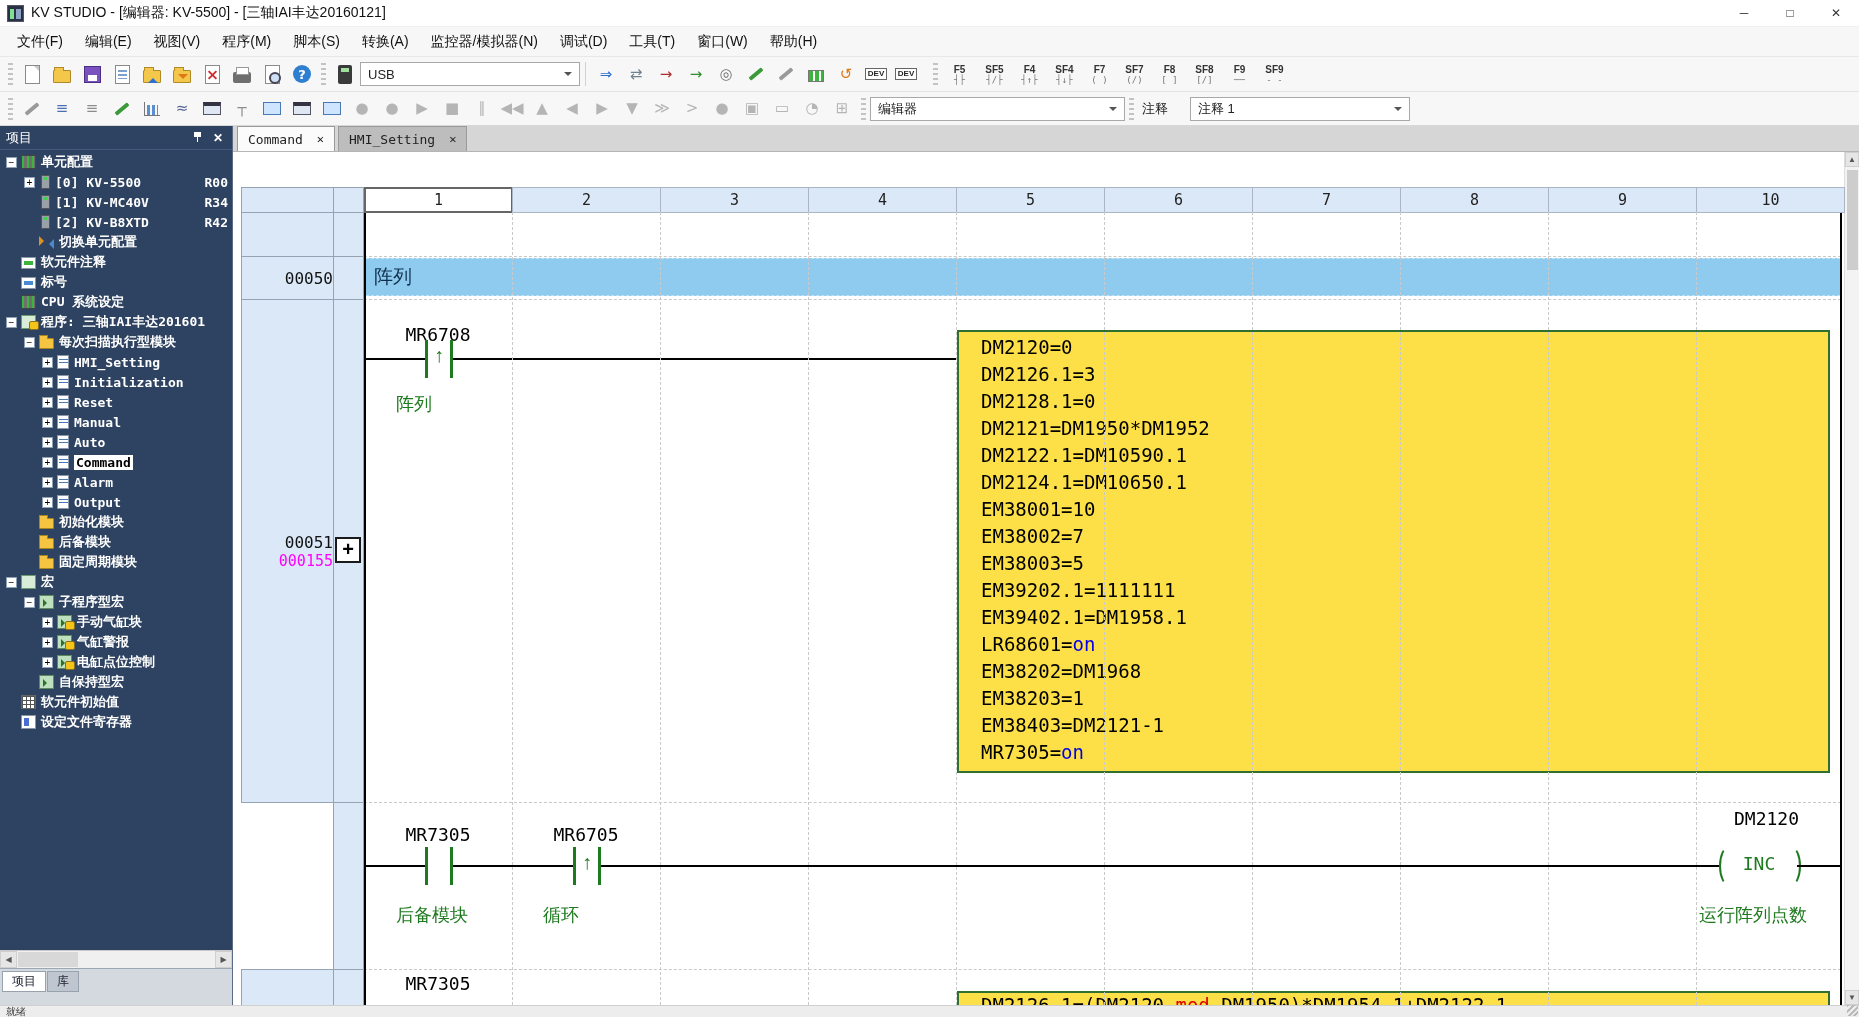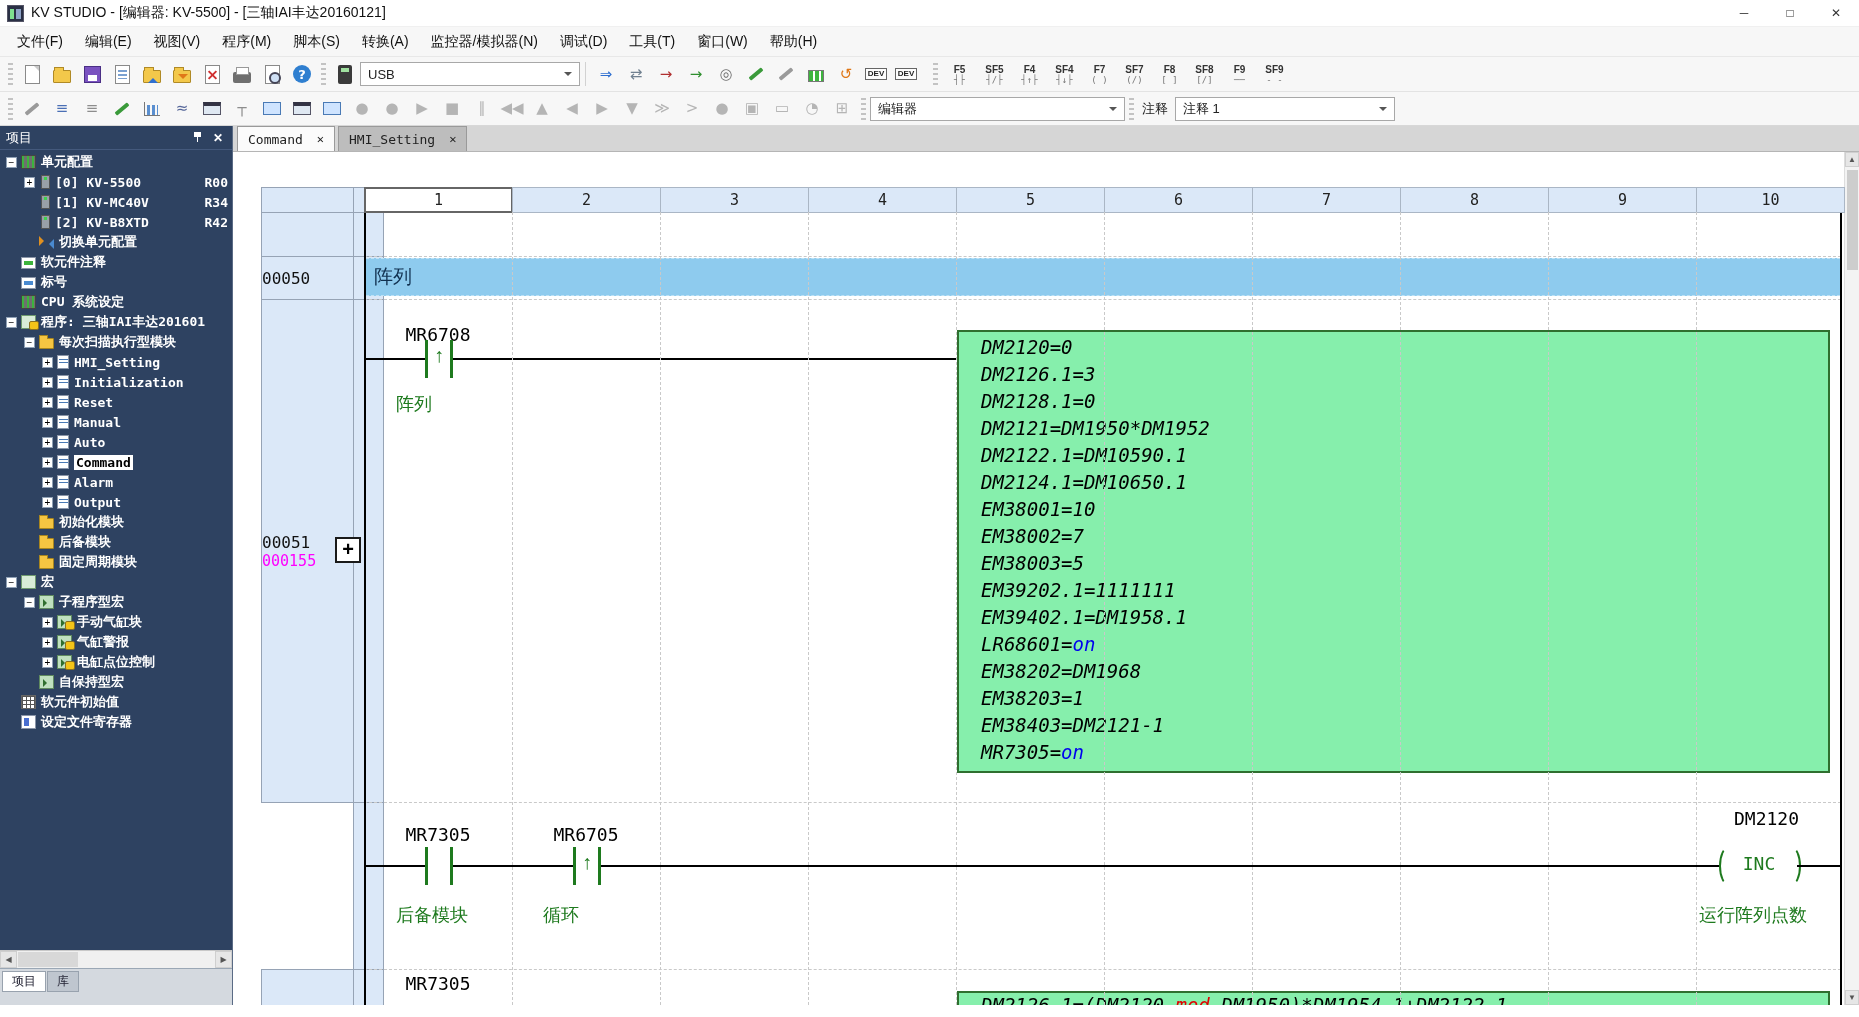--- a/index.html
+++ b/index.html
@@ -34,21 +34,21 @@
   .vsep { width:1px; height:24px; background:#d2d2d2; margin:0 5px; }
   .tbtn { width:28px; height:28px; margin:0 1px; display:flex; align-items:center; justify-content:center; border-radius:3px; }
   .tgl { font-family:"DejaVu Sans", sans-serif; font-size:15px; line-height:1; }
   .combo { height:24px; background:#fff; border:1px solid #a8a8a8; display:flex; align-items:center;
     font-size:13px; color:#222; padding-left:7px; position:relative; }
   .combo .car { position:absolute; right:7px; top:9px; width:0; height:0;
     border:4px solid transparent; border-top-color:#555; }
   .fk { width:33px; height:28px; margin:0 1px; display:flex; flex-direction:column; align-items:center;
     justify-content:center; font-weight:bold; font-size:10px; color:#333; }
   .fk .g { font-weight:normal; font-family:"DejaVu Sans Mono", monospace; font-size:9px; color:#777; }
-  .tb-label { font-size:13px; color:#222; margin:0 7px 0 4px; }
+  .tb-label { font-size:13px; color:#222; margin:0 22px 0 4px; }
 
   
   .tbi { display:inline-block; }
   .k-page { width:15px; height:19px; background:#fff; border:1px solid #8a8a8a; position:relative; }
   .k-page::after { content:""; position:absolute; right:0; top:0; border-style:solid; border-width:0 5px 5px 0;
     border-color:transparent #c9c9c9 transparent transparent; }
   .k-folder { width:18px; height:13px; background:#f3c84a; border:1px solid #b08a26; border-radius:1px; position:relative; margin-top:5px; }
   .k-folder::before { content:""; position:absolute; left:0; top:-4px; width:8px; height:3px; background:#f3c84a; border:1px solid #b08a26; border-bottom:none; }
   .k-folder-up::after { content:""; position:absolute; right:2px; top:2px; width:0; height:0;
     border:5px solid transparent; border-bottom-color:#2f6fd0; }
@@ -151,21 +151,21 @@
     border-bottom:1px solid #b5b5b5; display:flex; align-items:flex-end; padding-left:4px; }
   .dtab { height:25px; display:flex; align-items:center; padding:0 10px;
     font-family:"DejaVu Sans Mono",monospace; font-size:13px; color:#222;
     background:#bdbdbd; border:1px solid #9a9a9a; border-bottom:none; margin-right:3px; }
   .dtab.active { background:#fbfbfb; }
   .dtab .x { margin-left:14px; font-weight:bold; font-size:12px; }
 
   
   #canvas { position:absolute; left:233px; top:152px; right:0; height:853px; background:#fff; overflow:hidden; }
   .rh { position:absolute; background:#dbe8f8; border:1px solid #96a3b5; display:flex; flex-direction:column;
-    align-items:flex-start; justify-content:center; font-family:"DejaVu Sans Mono",monospace; font-size:16px; color:#111;margin-left:20px; }
+    align-items:flex-end; justify-content:center; font-family:"DejaVu Sans Mono",monospace; font-size:16px; color:#111; }
   .rh .step { color:#ff00ff; font-size:15px; }
   .rhA { left:8px; width:93px; } .rhB { left:100px; width:31px; }
   .r0 { top:60px; height:45px; } .r1 { top:104px; height:44px; } .r2 { top:147px; height:504px; }
   .r3 { top:650px; height:168px; } .r4 { top:817px; height:40px; }
   .hA { top:35px; height:26px; left:8px; width:93px; } .hB { top:35px; height:26px; left:100px; width:31px; }
   .col-h { position:absolute; top:35px; height:26px; background:#dbe8f8; border:1px solid #aab6c5;
     display:flex; align-items:center; justify-content:center; font-family:"DejaVu Sans Mono",monospace;
     font-size:15px; color:#222; }
   .col-h.sel { background:#fff; border:2px solid #666; }
   .v-dash { position:absolute; top:60px; bottom:0; width:0; border-left:1px dashed #c9c9c9; }
@@ -175,21 +175,21 @@
     border-top:1px dashed #bfe2f5; border-bottom:1px dashed #bfe2f5;
     font-size:19px; color:#10304f; line-height:36px; padding-left:8px; }
   .wire { position:absolute; height:2px; background:#000; }
   .bar { position:absolute; width:3px; height:38px; background:#1e7a1e; }
   .rise { position:absolute; width:28px; text-align:center; font-weight:bold; font-size:20px; color:#1e7a1e; }
   .dev { position:absolute; font-family:"DejaVu Sans Mono",monospace; font-size:18px; color:#000;
     text-align:center; white-space:nowrap; }
   .dev.rt { text-align:right; }
   .gcm { position:absolute; font-family:"DejaVu Sans Mono",monospace; font-size:18px; color:#1e7a1e; white-space:nowrap; }
   .gcm.rt { text-align:right; }
-  .sbox { position:absolute; border:2px solid #2f6f2f; background:#86efac; overflow:hidden;font-style:italic; }
+  .sbox { position:absolute; border:2px solid #2f6f2f; background:#fde047; overflow:hidden; }
   #sbox1 { left:724px; top:178px; width:873px; height:443px; padding:4px 0 0 22px; }
   #sbox2 { left:724px; top:839px; width:873px; height:20px; padding:1px 0 0 22px; }
   .sline { height:27px; font-family:"DejaVu Sans Mono",monospace; font-size:19px; color:#000; white-space:pre; }
   .arcl,.arcr { position:absolute; width:20px; height:40px; border:2px solid transparent; border-radius:50%; }
   .arcl { border-left-color:#1e7a1e; } .arcr { border-right-color:#1e7a1e; }
   .inc { position:absolute; font-family:"DejaVu Sans Mono",monospace; font-size:18px; color:#1e7a1e; text-align:center; }
   #rexp { position:absolute; left:102px; top:385px; width:26px; height:26px; background:#fff;
     border:2px solid #1a1a1a; font-weight:bold; font-size:20px; line-height:21px; text-align:center; color:#000; }
   #vscroll { position:absolute; right:0; top:0; bottom:0; width:15px; background:#f3f3f3; border-left:1px solid #ddd; }
   #vscroll .sarr { position:absolute; left:0; right:0; height:15px; width:auto; }
@@ -739,14 +739,18 @@
       <div class="col-h" style="left: 1019px; width: 149px;">7</div>
       <div class="v-dash" style="left: 1019px;"></div>
       <div class="col-h" style="left: 1167px; width: 149px;">8</div>
       <div class="v-dash" style="left: 1167px;"></div>
       <div class="col-h" style="left: 1315px; width: 149px;">9</div>
       <div class="v-dash" style="left: 1315px;"></div>
       <div class="col-h" style="left: 1463px; width: 149px;">10</div>
       <div class="v-dash" style="left: 1463px;"></div>
     </div>
 
+  <div id="status">
+    <span>就绪</span>
+    <div id="sgrip"></div>
+  </div>
 
 </div>
 
 </body></html>

